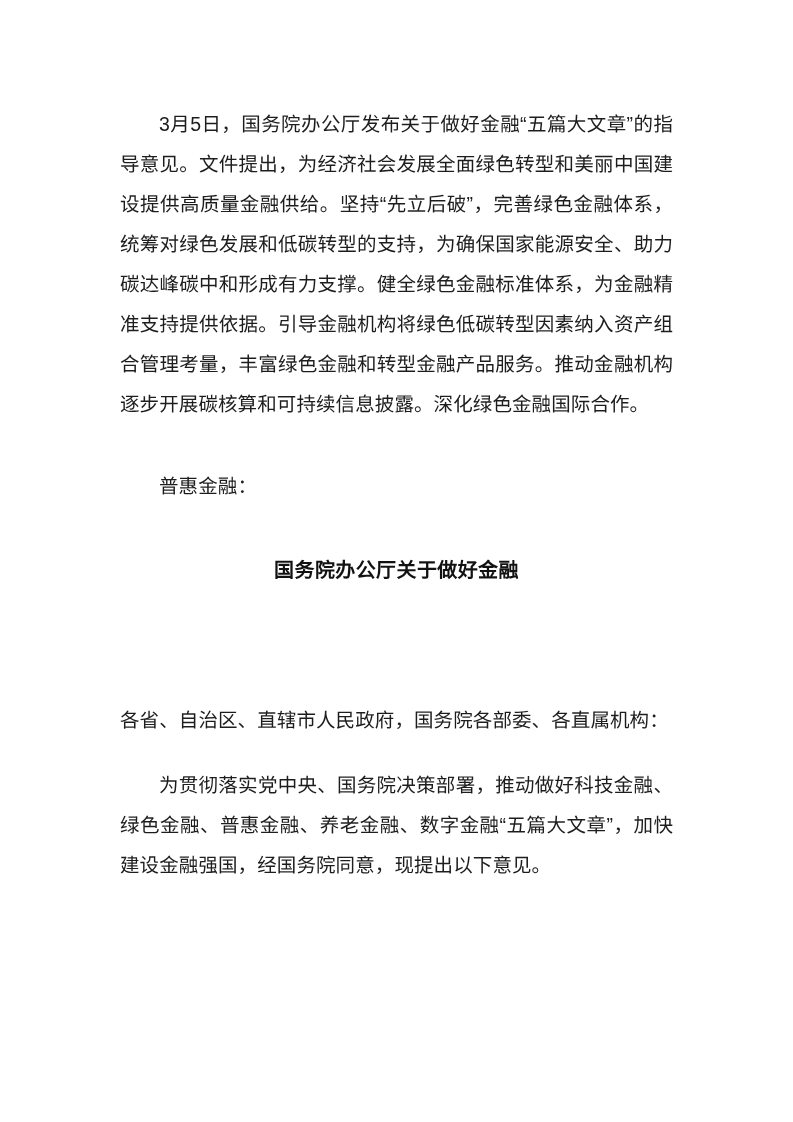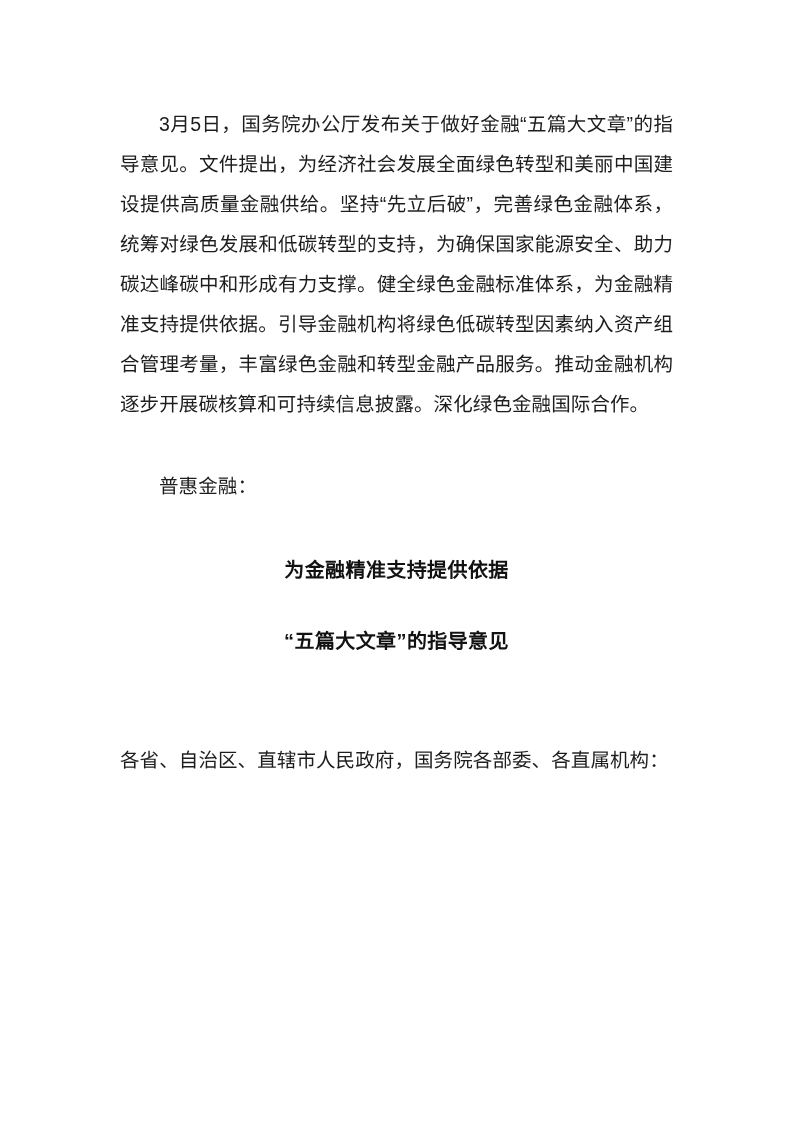--- a/index.html
+++ b/index.html
@@ -87,30 +87,30 @@
   <div class="content">
 
     <p class="para indent2 block-lead">3月5日，国务院办公厅发布关于做好金融“五篇大文章”的指导意见。文件提出，为经济社会发展全面绿色转型和美丽中国建设提供高质量金融供给。坚持“先立后破”，完善绿色金融体系，统筹对绿色发展和低碳转型的支持，为确保国家能源安全、助力碳达峰碳中和形成有力支撑。健全绿色金融标准体系，为金融精准支持提供依据。引导金融机构将绿色低碳转型因素纳入资产组合管理考量，丰富绿色金融和转型金融产品服务。推动金融机构逐步开展碳核算和可持续信息披露。深化绿色金融国际合作。</p>
 
     <div class="spacer-orig"></div>
 
     <p class="para indent2">普惠金融：</p>
 
     <div class="spacer-headings"></div>
 
-    <p class="heading">为金融精准支持提供依据</p>
+    <p class="heading">国务院办公厅关于做好金融</p>
 
     <div class="heading-gap"></div>
 
-    <p class="heading">“五篇大文章”的指导意见</p>
 
     <div class="gap-before-docnum"></div>
 
 
     <div class="gap-after-docnum"></div>
 
     <p class="para">各省、自治区、直辖市人民政府，国务院各部委、各直属机构：</p>
 
     <div class="gap-para"></div>
 
+    <p class="para indent2">为贯彻落实党中央、国务院决策部署，推动做好科技金融、绿色金融、普惠金融、养老金融、数字金融“五篇大文章”，加快建设金融强国，经国务院同意，现提出以下意见。</p>
 
   </div>
 </div>
 
 </body></html>

